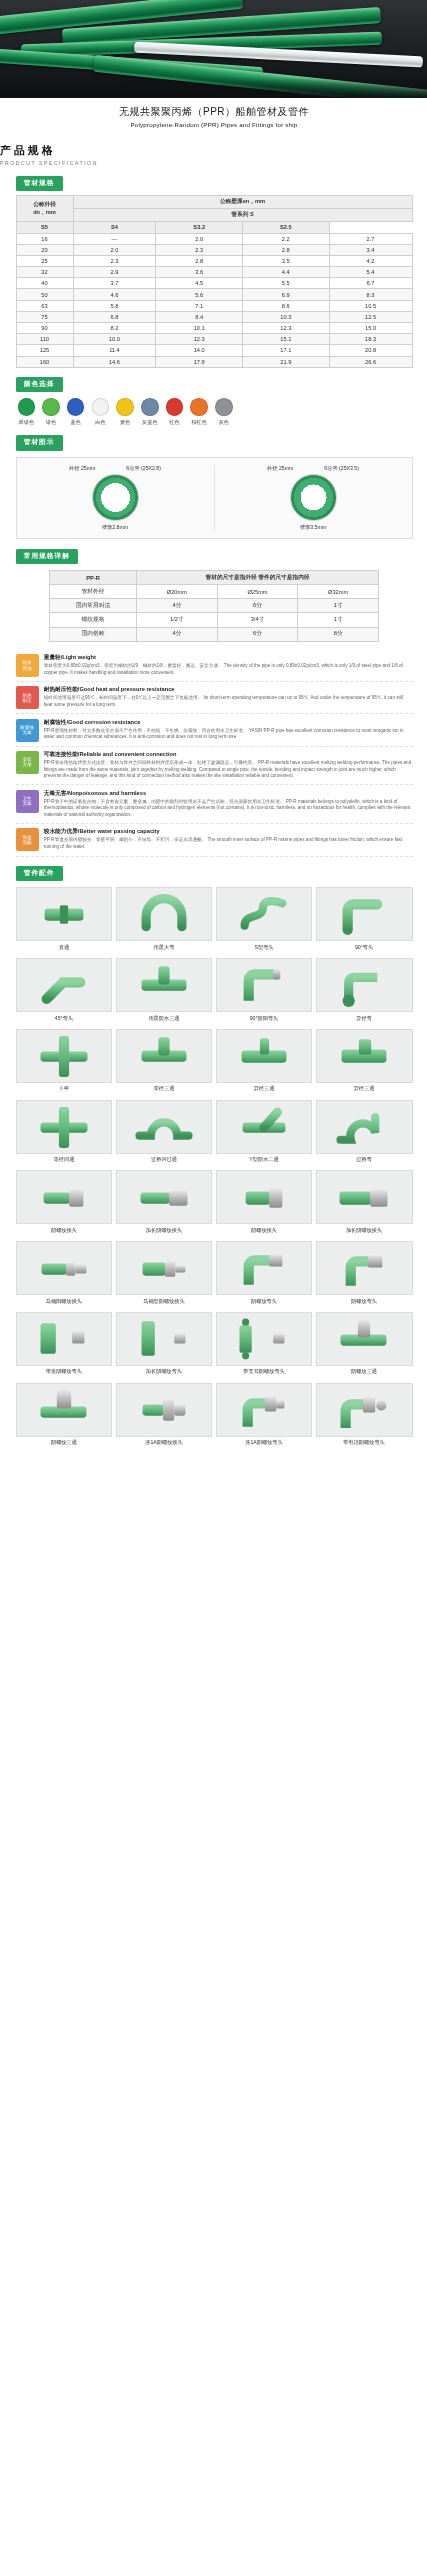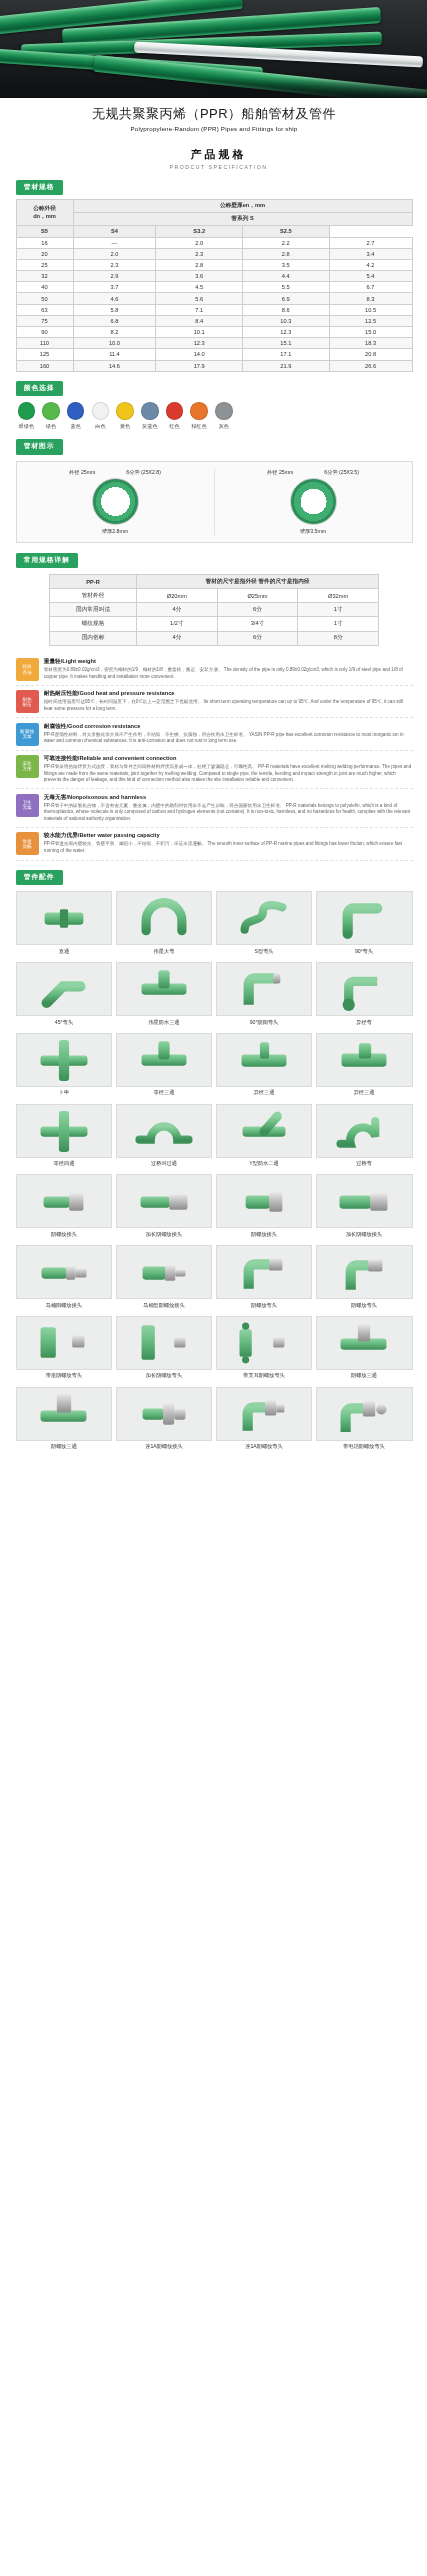--- a/index.html
+++ b/index.html
@@ -29,25 +29,25 @@
   }
   .hero-fade {
     position:absolute; left:0; right:0; bottom:0; height:20.6px;
     background: linear-gradient(180deg, rgba(14,16,18,0) 0%, rgba(14,16,18,.95) 100%);
   }
 
   
   .title-band {
     background:#fff; text-align:center; padding:7.2px 0 3.1px;
   }
-  .title-cn { font-size:13px; color:#1b1b1b; letter-spacing:0.5px; }
+  .title-cn { font-size:10px; color:#1b1b1b; letter-spacing:0.5px; }
   .title-en { font-size:6.2px; color:#1b1b1b; margin-top:2.1px; letter-spacing:0.2px;}
 
   
-  .spec-title { text-align:center; margin:12.4px 0 3.1px;padding-left:9px; }
+  .spec-title { margin:12.4px 0 3.1px; }
   .spec-title .cn { font-size:10.8px; font-weight:bold; letter-spacing:3.1px; color:#111; }
   .spec-title .en { font-size:5.2px; letter-spacing:1.5px; color:#777; margin-top:2.6px; }
 
   .green-tab {
     display:inline-block;
     background:#2aa25f;
     color:#fff;
     font-size:6.7px;
     font-weight:bold;
     padding:3.1px 8.2px;

